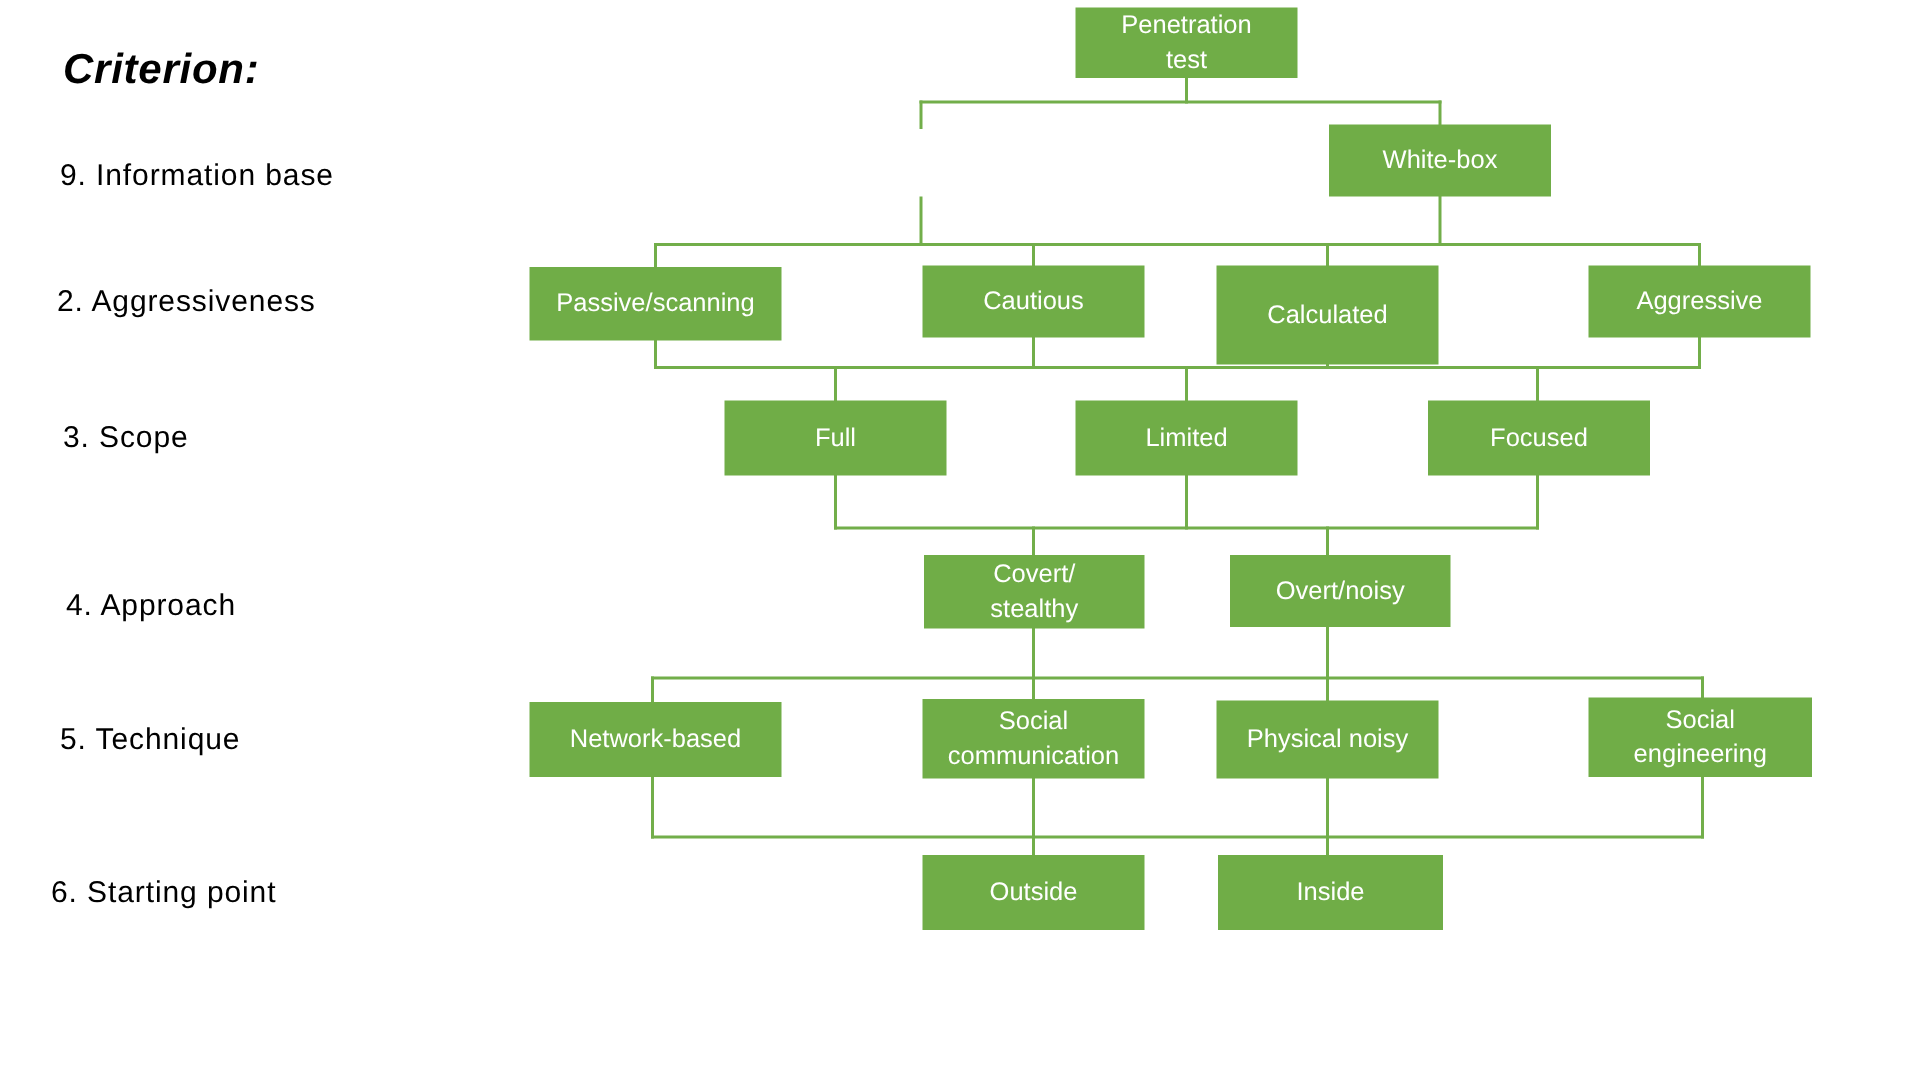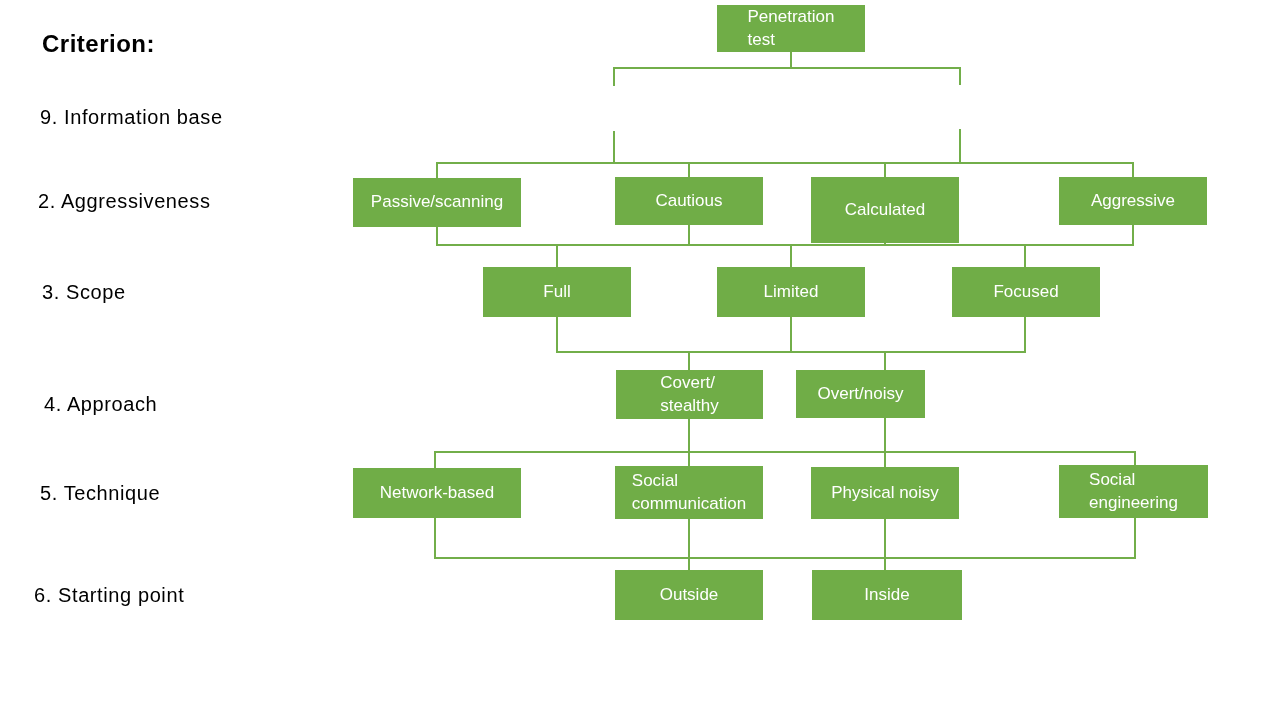--- a/index.html
+++ b/index.html
@@ -4,37 +4,38 @@
 <style>
   html,body{margin:0;padding:0;background:#888;}
   .stage{
     position:relative;width:1280px;height:720px;margin:0 auto;
     background:var(--bg,#ffffff);
     font-family:"Liberation Sans",sans-serif;
     overflow:hidden;
   }
   .legend-title{
     position:absolute;left:42px;top:30px;
-    font-size:24px;font-weight:bold;letter-spacing:.5px;
+    font-size:28px;font-weight:bold;letter-spacing:.5px;
     color:var(--labeltext,#000);
+    font-style:italic;
   }
   .legend-item{
     position:absolute;left:38px;
     font-size:20px;letter-spacing:.6px;
     color:var(--labeltext,#000);
     white-space:nowrap;
   }
   .wires{position:absolute;left:0;top:0;z-index:1;}
   .wires line{stroke:var(--wire,#70ad47);stroke-width:2;}
   .node{
     position:absolute;z-index:2;
     background:var(--fill,#70ad47);
     color:var(--boxtext,#fff);
     display:flex;align-items:center;justify-content:center;
-    text-align:left;font-size:17px;line-height:1.3;
+    text-align:center;font-size:17px;line-height:1.3;
   }
   .node span{white-space:pre-line;}
 </style>
 </head>
 <body>
 
 <div class="stage">
 
   <div class="legend-title">Criterion:</div>
   <div class="legend-item" style="top:106px;left:40px;">9. Information base</div>
@@ -86,20 +87,23 @@
       <line x1="1135" y1="451" x2="1135" y2="559"></line>
       <line x1="434" y1="558" x2="1136" y2="558"></line>
     </g>
   </svg>
 
   <div class="node" style="left:717px;top:5px;width:148px;height:47px">
       <span>Penetration
 test</span>
     </div>
 
+  <div class="node" style="left:886px;top:83px;width:148px;height:48px">
+      <span>White-box</span>
+    </div>
 
   <div class="node" style="left:353px;top:178px;width:168px;height:49px">
       <span>Passive/scanning</span>
     </div>
   <div class="node" style="left:615px;top:177px;width:148px;height:48px">
       <span>Cautious</span>
     </div>
   <div class="node" style="left:811px;top:177px;width:148px;height:66px">
       <span>Calculated</span>
     </div>
@@ -114,21 +118,21 @@
       <span>Limited</span>
     </div>
   <div class="node" style="left:952px;top:267px;width:148px;height:50px">
       <span>Focused</span>
     </div>
 
   <div class="node" style="left:616px;top:370px;width:147px;height:49px">
       <span>Covert/
 stealthy</span>
     </div>
-  <div class="node" style="left:796px;top:370px;width:129px;height:48px">
+  <div class="node" style="left:820px;top:370px;width:147px;height:48px">
       <span>Overt/noisy</span>
     </div>
 
   <div class="node" style="left:353px;top:468px;width:168px;height:50px">
       <span>Network-based</span>
     </div>
   <div class="node" style="left:615px;top:466px;width:148px;height:53px">
       <span>Social
 communication</span>
     </div>

